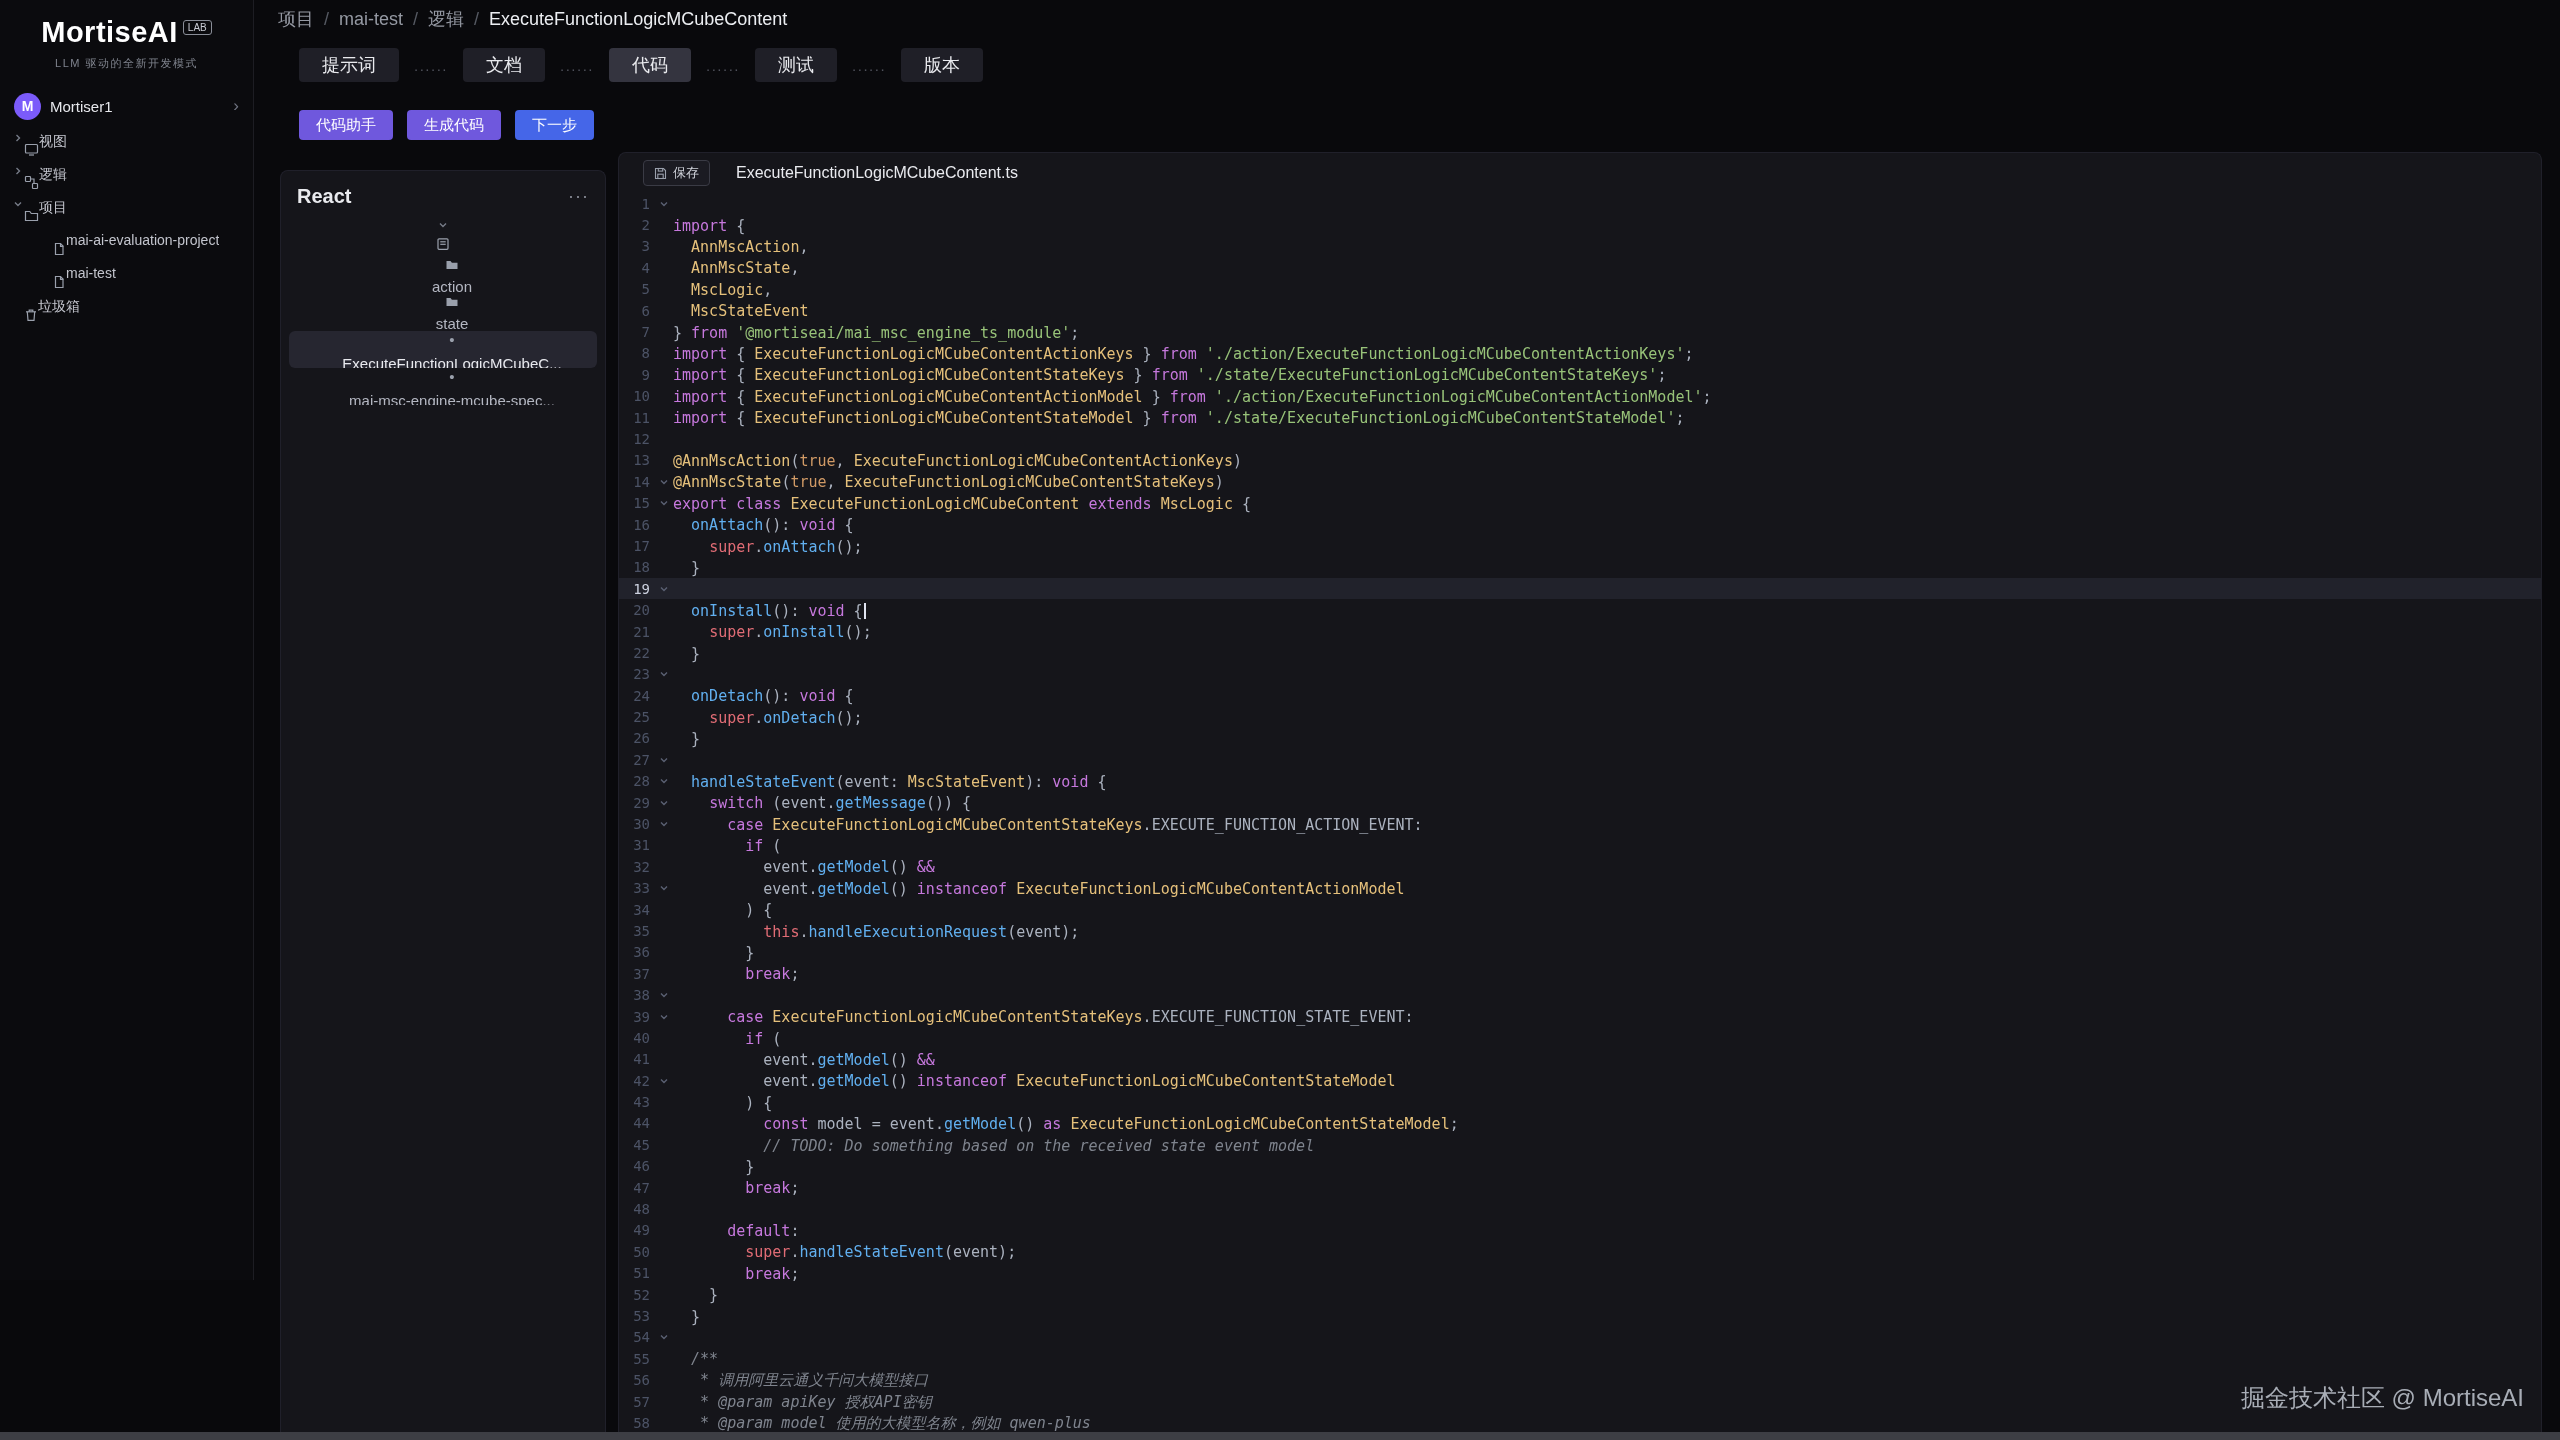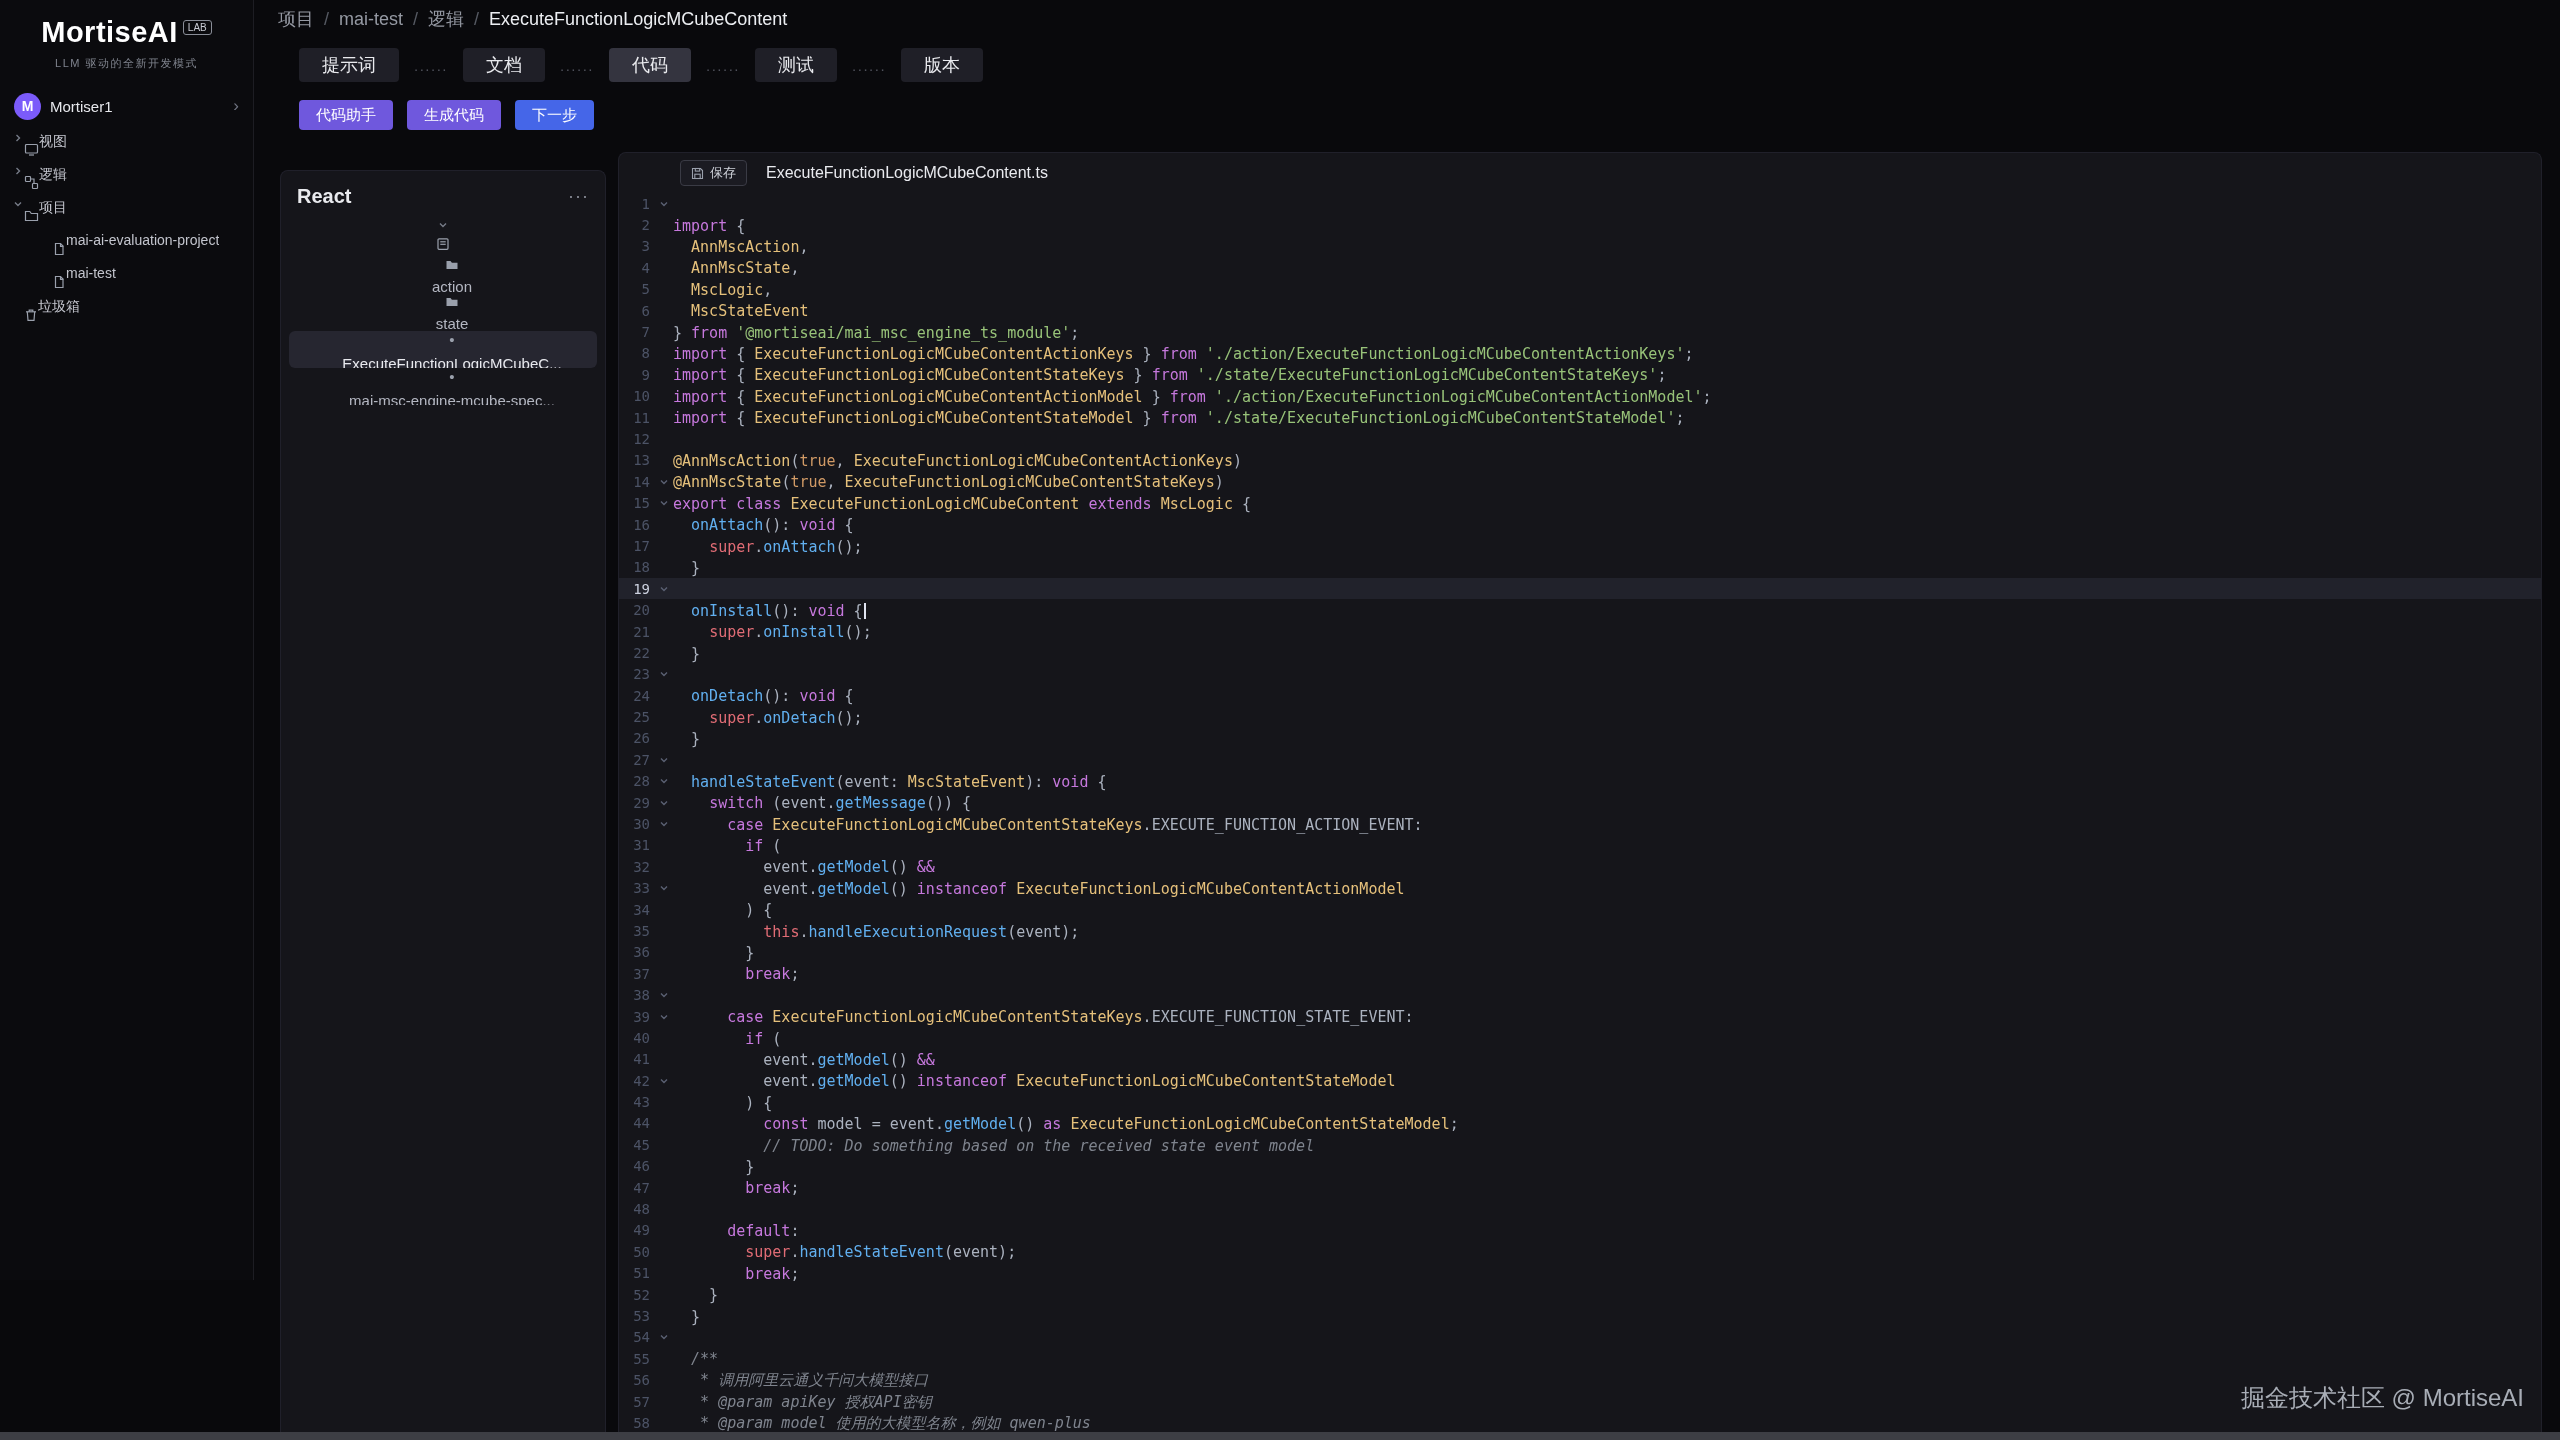--- a/index.html
+++ b/index.html
@@ -34,21 +34,21 @@
     align-items:center; gap:10px; padding-left:24px; font-size:18px; }
   .crumb { color:#9599a3; cursor:pointer; }
   .crumb.last { color:#eceef2; }
   .crumb-sep { color:#565a63; }
   .tabs-row { position:absolute; left:299px; top:48px; height:34px; display:flex;
     align-items:center; gap:15px; }
   .tab-btn { height:34px; padding:0 23px; background:#1f1f27; color:#e9eaee; font-size:18px;
     border:none; border-radius:4px; font-family:inherit; cursor:pointer; }
   .tab-btn.active { background:#34343f; }
   .tab-dots { color:#50525c; font-size:15px; letter-spacing:1.5px; }
-  .actions-row { position:absolute; left:299px; top:100px; height:30px; display:flex;
+  .actions-row { position:absolute; left:299px; top:110px; height:30px; display:flex;
     align-items:center; gap:14px; }
   .action-btn { height:30px; padding:0 17px; border:none; border-radius:4px; color:#ffffff;
     font-size:15px; font-family:inherit; cursor:pointer; }
 
   
   .explorer { position:absolute; left:280px; top:170px; width:326px; bottom:8px;
     background:#15151a; border:1px solid #20202a; border-bottom:none;
     border-radius:8px 8px 0 0; }
   .explorer-head { display:flex; justify-content:space-between; align-items:center;
     padding:14px 16px 12px; }
@@ -59,21 +59,21 @@
   .tree-row.ti-1 { padding-left:26px; }
   .tree-row.selected { background:#262630; color:#e8e9ee; }
   .tree-chev { width:12px; display:flex; justify-content:center; color:#767b87; flex:none; }
   .tree-dot { width:12px; text-align:center; color:#9aa0ac; flex:none; }
   .tree-label { white-space:nowrap; overflow:hidden; text-overflow:ellipsis; }
 
   
   .editor { position:absolute; left:618px; top:152px; right:18px; bottom:8px;
     background:#15151a; border:1px solid #20202a; border-bottom:none;
     border-radius:8px 8px 0 0; overflow:hidden; }
-  .editor-head { height:40px; display:flex; align-items:center; gap:19px; padding:0 24px;margin-left:37px; }
+  .editor-head { height:40px; display:flex; align-items:center; gap:26px; padding:0 24px; }
   .save-btn { display:flex; align-items:center; gap:6px; height:26px; padding:0 10px;
     background:#1b1b22; border:1px solid #3a3b45; border-radius:4px; color:#cfd2da;
     font-size:13px; font-family:inherit; cursor:pointer; }
   .filename { font-size:16px; color:#e9eaef; }
   .code-area { font-family:"DejaVu Sans Mono",monospace; font-size:15px; }
   .code-line { display:flex; align-items:center; height:21.4px; cursor:text; }
   .ln { width:36px; padding-right:5px; text-align:right; color:#4c5366; font-size:14px;
     flex:none; cursor:pointer; }
   .fold { width:18px; display:flex; align-items:center; justify-content:center;
     color:#5a6072; flex:none; }

